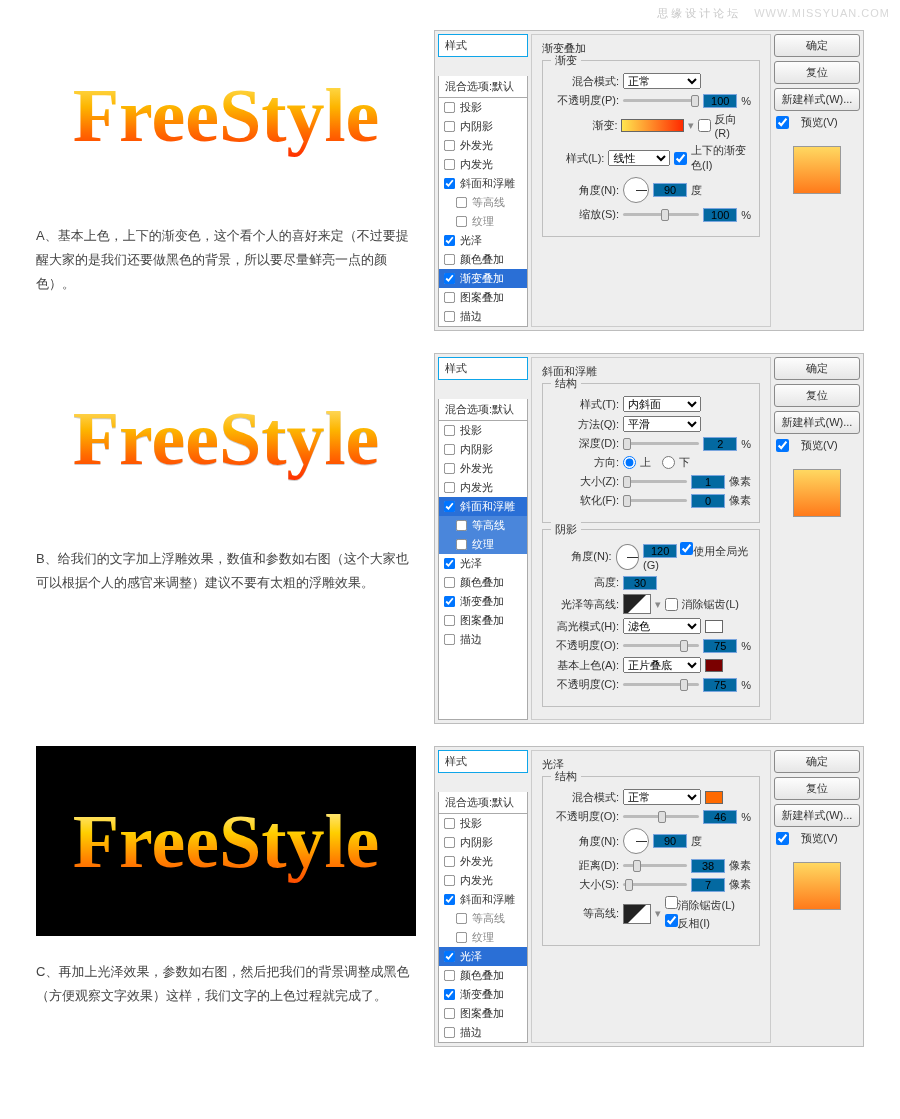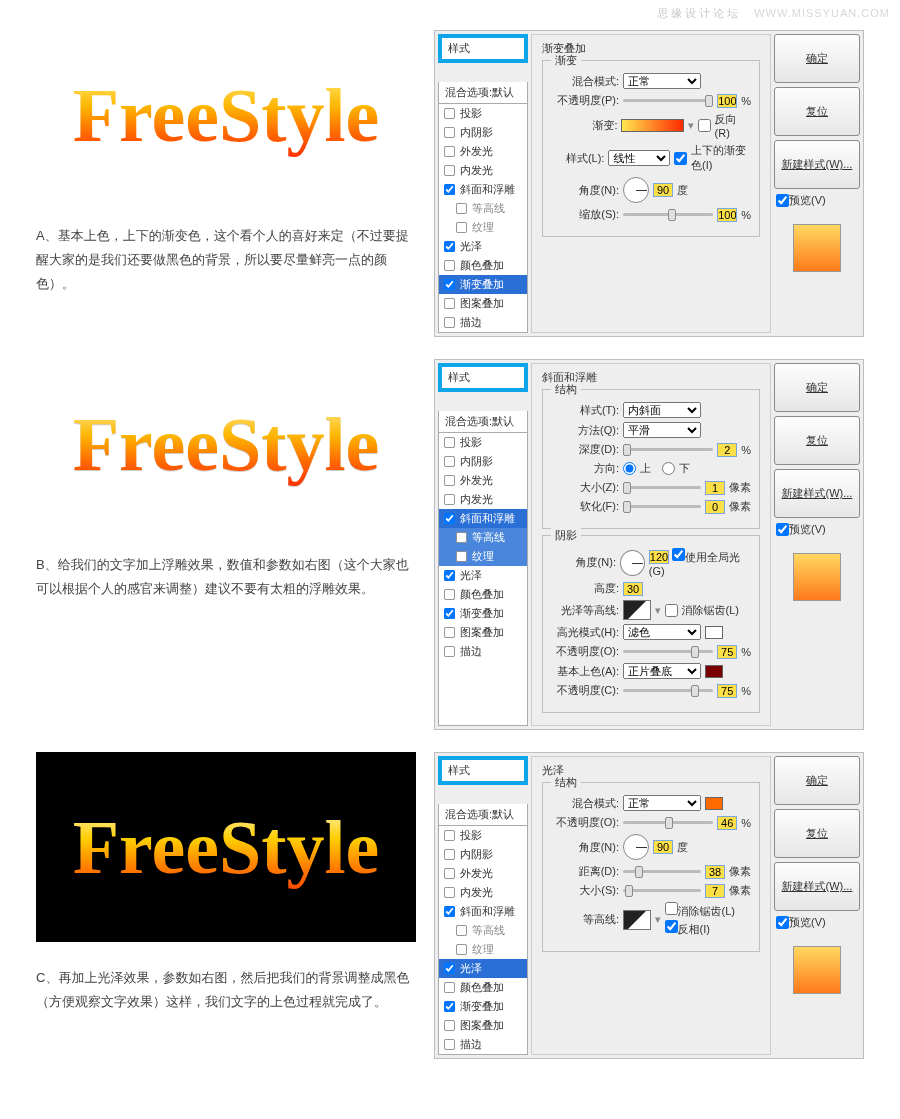--- a/index.html
+++ b/index.html
@@ -13,47 +13,47 @@
 .left { width: 380px; }
 .preview-a, .preview-b { height: 170px; display: flex; align-items: center; justify-content: center; }
 .preview-c { height: 190px; background: #000; display: flex; align-items: center; justify-content: center; }
 .fs-logo { font-family: "Brush Script MT", cursive; font-weight: 700; white-space: nowrap; }
 .fs-a { font-size: 76px; background: linear-gradient(#fff17a, #fdb500 40%, #ff6900 70%, #ff2b00); -webkit-background-clip: text; background-clip: text; color: transparent; }
 .fs-b { font-size: 76px; background: linear-gradient(#fff19a, #fdb500 40%, #ff6900 70%, #ff2b00); -webkit-background-clip: text; background-clip: text; color: transparent; filter: drop-shadow(0 1px 0 rgba(0,0,0,.2)); }
 .fs-c { font-size: 76px; background: linear-gradient(#fff7c9, #ffce00 40%, #ff8400 70%, #ff4800); -webkit-background-clip: text; background-clip: text; color: transparent; filter: drop-shadow(0 2px 2px #000); }
 .caption { margin-top: 24px; font-size: 13px; color: #444; line-height: 1.85; }
 .dialog { background: #eeeeee; border: 1px solid #bdbdbd; flex: 1; display: flex; padding: 3px; gap: 3px; font-size: 11px; }
 .style-col { width: 90px; display: flex; flex-direction: column; }
-.style-head { background: #fff; border: 4px solid #0ea5e9; padding: 3px 6px; font-size: 11px; }
+.style-head { background: #fff; border: 1px solid #0ea5e9; padding: 3px 6px; font-size: 11px; }
 .blend-head { background: #fff; border: 1px solid #aaa; border-top: none; padding: 3px 6px; font-size: 11px; margin-top: 19px; }
 .style-list { background: #fff; border: 1px solid #aaa; border-top: none; flex: 1; }
 .style-item { padding: 2px 4px; display: flex; align-items: center; gap: 4px; }
 .style-item.child { padding-left: 16px; color: #888; }
 .style-item.sel { background: #2a6fd6; color: #fff; }
 .style-item.sel-child { background: #4a86db; color: #fff; padding-left: 16px; }
 .style-item input[type=checkbox] { transform: scale(0.85); }
 .settings { flex: 1; border: 1px solid #ccc; background: #eee; padding: 6px 10px; }
 .settings .gtitle { font-size: 11px; margin-bottom: 4px; }
 .fieldset { border: 1px solid #bfbfbf; padding: 8px 8px 10px; margin-bottom: 6px; position: relative; }
 .fieldset .legend { position: absolute; top: -8px; left: 8px; background: #eee; padding: 0 4px; font-size: 11px; }
 .ctl-row { display: flex; align-items: center; gap: 4px; margin: 4px 0; font-size: 11px; }
 .ctl-row .lbl { width: 68px; text-align: right; }
 .ctl-row select { font-size: 11px; width: 78px; }
-.ctl-row input[type=text] { width: 20px; font-size: 11px; text-align: center; border: 1px solid #7aa5de; background: #fde047; }
+.ctl-row input[type=text] { width: 34px; font-size: 11px; text-align: center; border: 1px solid #7aa5de; background: #0369a1; }
 .slider { flex: 1; height: 3px; background: #bbb; position: relative; border-radius: 2px; }
 .slider .thumb { position: absolute; top: -4px; width: 8px; height: 12px; background: #dfdfdf; border: 1px solid #8a8a8a; border-radius: 2px; }
 .swatch { width: 64px; height: 13px; border: 1px solid #666; background: linear-gradient(90deg, #ffe54f, #ff2a00); }
 .swatch-sq { width: 18px; height: 13px; border: 1px solid #666; }
 .angle-dial { width: 26px; height: 26px; border: 1px solid #888; border-radius: 50%; background: #fff; position: relative; }
 .angle-dial::after { content: ""; position: absolute; left: 50%; top: 50%; width: 11px; height: 1px; background: #333; transform-origin: left center; }
 .contour { width: 28px; height: 20px; border: 1px solid #777; background: linear-gradient(135deg, #222 49%, #fff 51%); }
 .right-col { width: 86px; display: flex; flex-direction: column; gap: 4px; }
-.btn { border: 1px solid #8a8a8a; background: linear-gradient(#fdfdfd, #e6e6e6); text-align: center; padding: 16px 0; font-size: 11px; border-radius: 3px; text-decoration: underline; }
+.btn { border: 1px solid #8a8a8a; background: linear-gradient(#fdfdfd, #e6e6e6); text-align: center; padding: 3px 0; font-size: 11px; border-radius: 3px; }
 .preview-sw { width: 48px; height: 48px; margin: 12px auto; border: 1px solid #999; background: linear-gradient(#ffd861, #ff7a1a); }
-.preview-row { display: flex; align-items: center; gap: 0; padding-left: 2px; font-size: 11px; }
+.preview-row { display: flex; align-items: center; gap: 12px; padding-left: 2px; font-size: 11px; }
 </style>
 </head>
 <body>
 
 <div class="page">
   <div class="watermark"><span>思缘设计论坛</span><span class="en">WWW.MISSYUAN.COM</span></div>
 
   <div class="row">
     <div class="left">
       <div class="preview-a">

